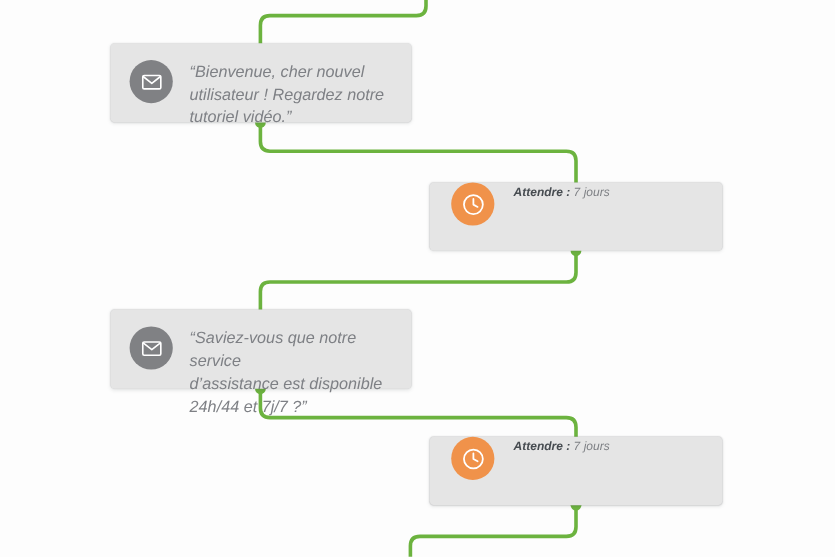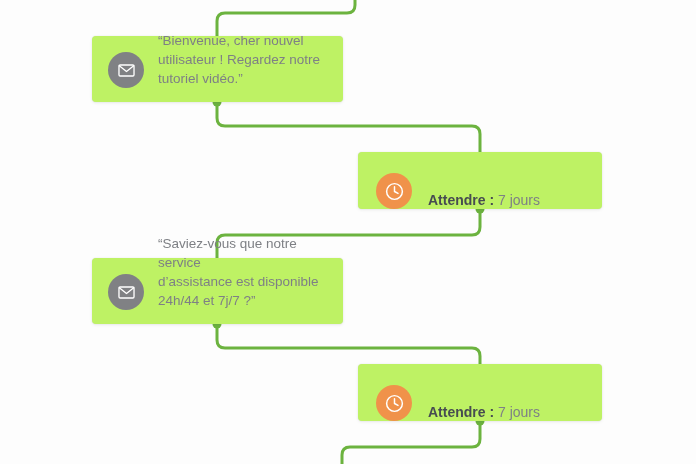--- a/index.html
+++ b/index.html
@@ -28,27 +28,28 @@
     left: 0;
     top: 0;
     width: 696px;
     height: 464px;
     pointer-events: none;
   }
 
   
   .node {
     position: absolute;
-    background: #bef264;
+    background: #e5e5e5;
     border-radius: 4px;
     box-sizing: border-box;
     display: flex;
-    align-items: flex-end;
+    align-items: flex-start;
     box-shadow: 0 1px 3px rgba(60,64,67,0.10),
                 0 0 1px rgba(60,64,67,0.16);
+    font-style: italic;
   }
 
   .node-icon {
     flex: 0 0 auto;
     width: 36px;
     height: 36px;
     border-radius: 50%;
     display: flex;
     align-items: center;
     justify-content: center;
@@ -74,21 +75,21 @@
     color: #7e8085;
     white-space: pre-line;
   }
 
   
   .node-wait {
     padding: 0 18px;
   }
   .node-wait .node-icon { margin-right: 16px; }
   .node-wait .node-text {
-    font-size: 14px;
+    font-size: 10px;
     line-height: 18px;
     color: #7e8085;
   }
   .node-wait .wait-label {
     font-weight: bold;
     color: #474c51;
   }
   .node-wait .wait-value {
     color: #7e8085;
   }

